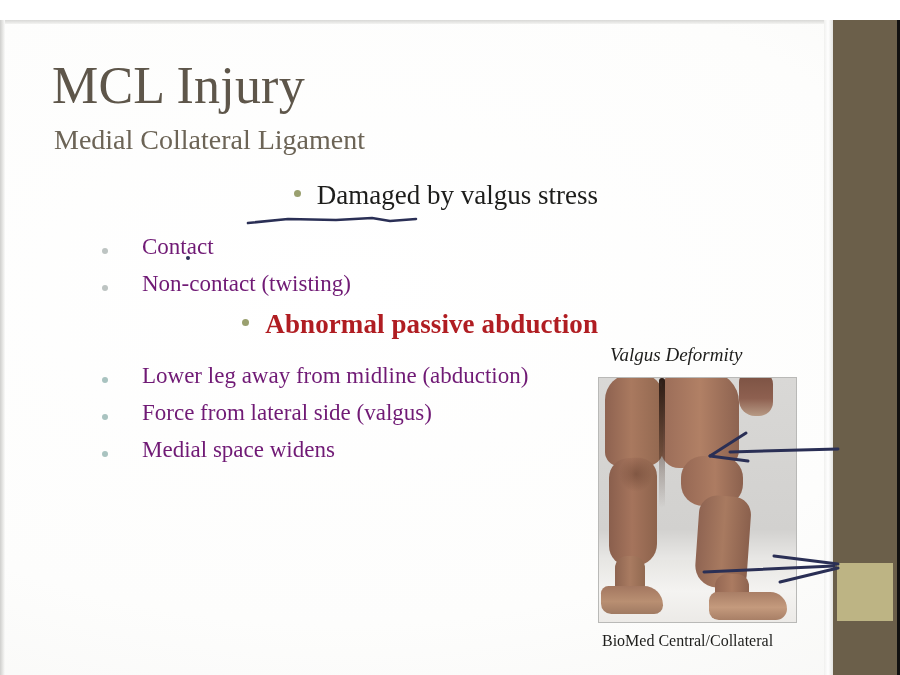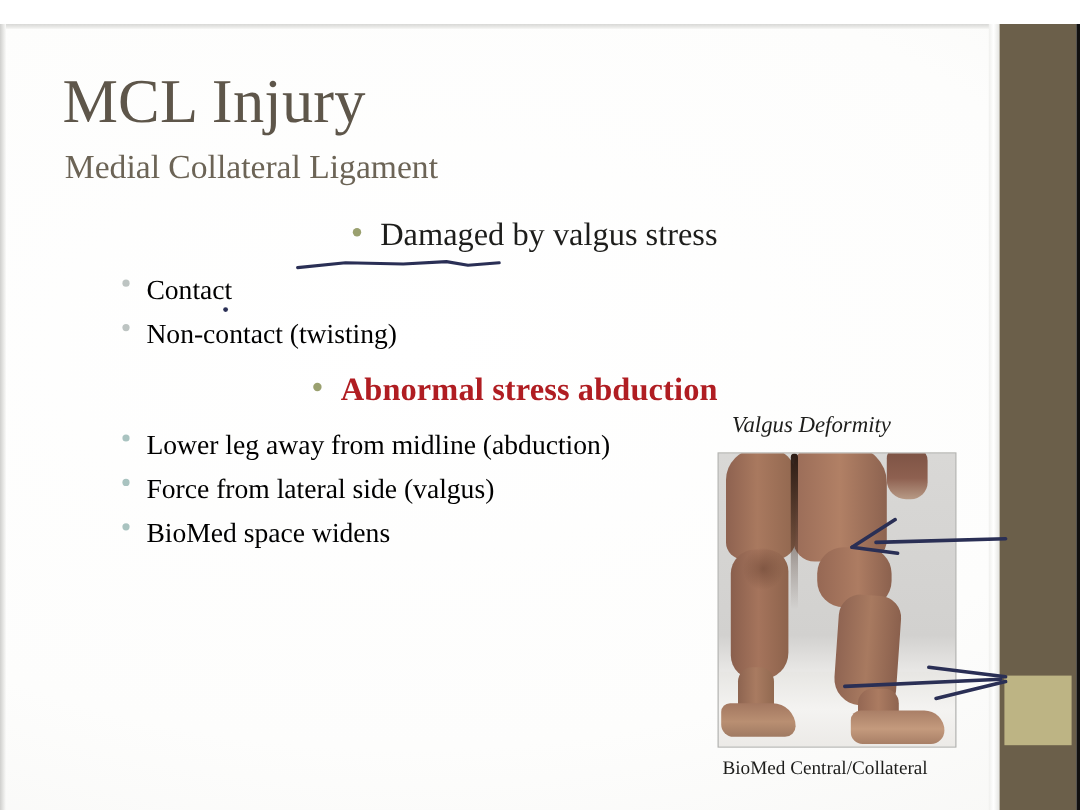--- a/index.html
+++ b/index.html
@@ -112,25 +112,26 @@
     top: -7px;
   }
   .b1.red .txt {
     color: #b01d22;
     font-weight: bold;
     letter-spacing: 0.1px;
   }
   .b2 {
     position: relative;
     display: flex;
-    align-items: center;
+    align-items: flex-end;
     font-size: 23px;
-    color: #000000;
+    color: #701a75;
     margin: 0 0 1px 0;
     padding-left: 44px;
+    gap: 20px;
   }
   .b2 .dot {
     flex: 0 0 auto;
     width: 6px; height: 6px;
     border-radius: 50%;
     background: #bdc4c2;
     margin-right: 14px;
     position: relative;
     top: -6px;
   }
@@ -312,33 +313,33 @@
       </div>
       <div class="b2 row-h2">
         <span class="dot"></span>
         <span class="txt">Non-contact (twisting)</span>
       </div>
     </div>
 
     <div class="grp2">
       <div class="b1 red row-h1">
         <span class="dot"></span>
-        <span class="txt">Abnormal stress abduction</span>
+        <span class="txt">Abnormal passive abduction</span>
       </div>
       <div class="b2 teal row-h2">
         <span class="dot"></span>
         <span class="txt">Lower leg away from midline (abduction)</span>
       </div>
       <div class="b2 teal row-h2">
         <span class="dot"></span>
         <span class="txt">Force from lateral side (valgus)</span>
       </div>
       <div class="b2 teal row-h2">
         <span class="dot"></span>
-        <span class="txt">BioMed space widens</span>
+        <span class="txt">Medial space widens</span>
       </div>
     </div>
 
   </div>
 
   <div class="fig-label">Valgus Deformity</div>
 
   <div class="photo-frame">
     <div class="photo-bg"></div>
     <div class="photo-floor"></div>

